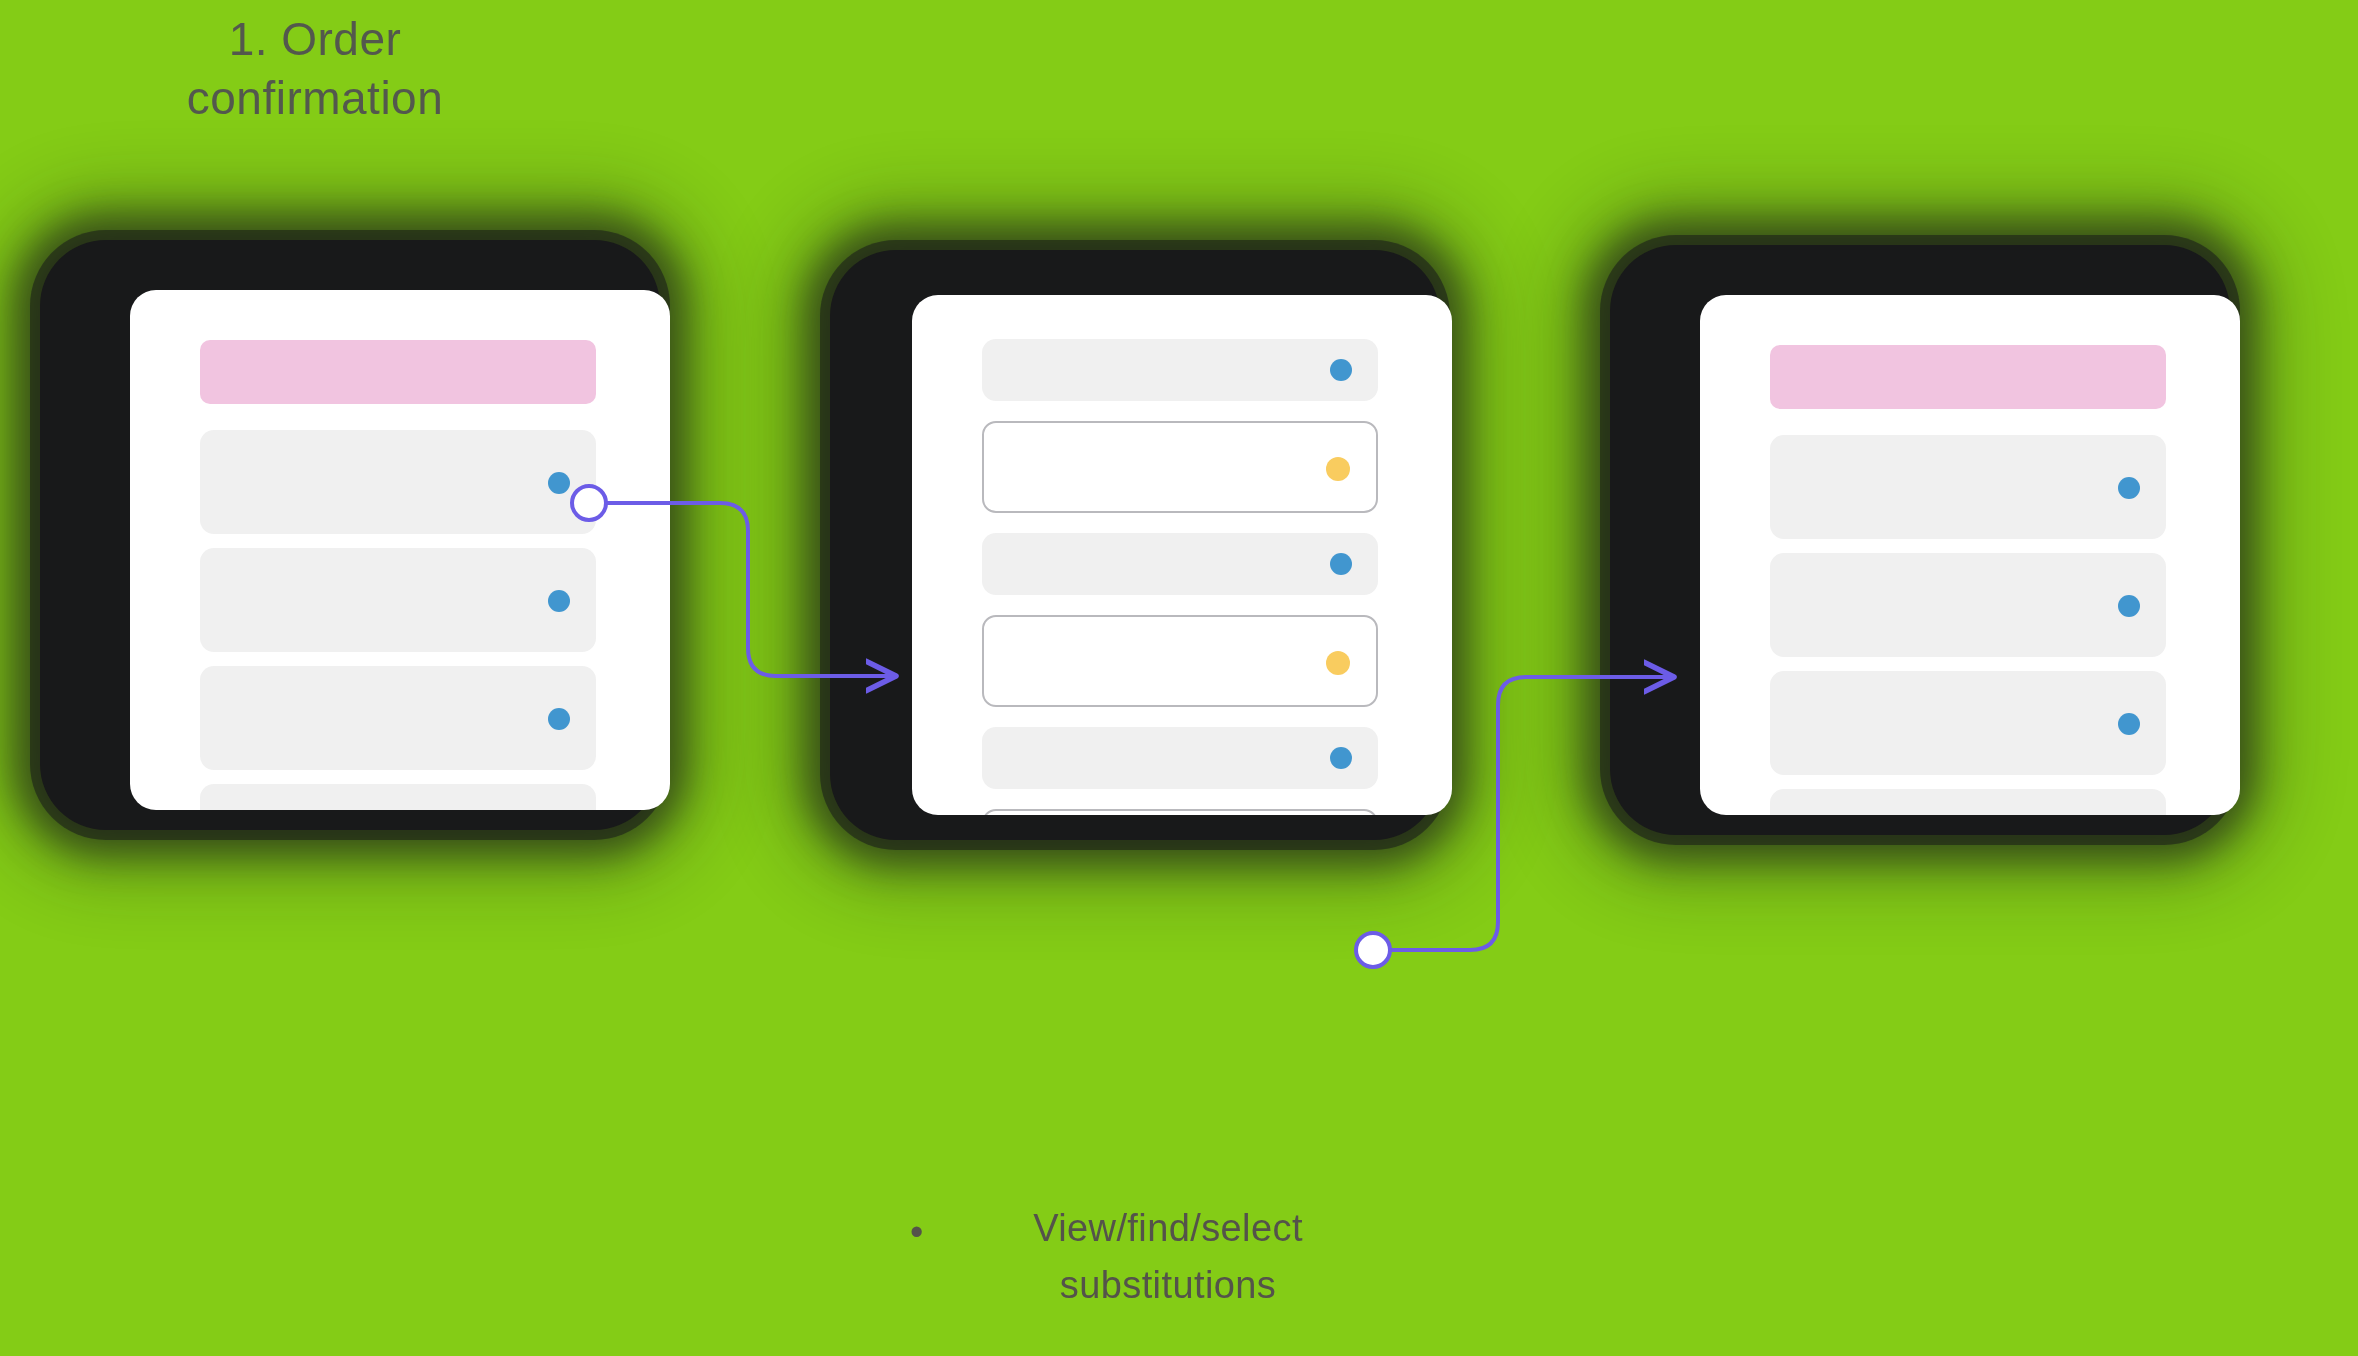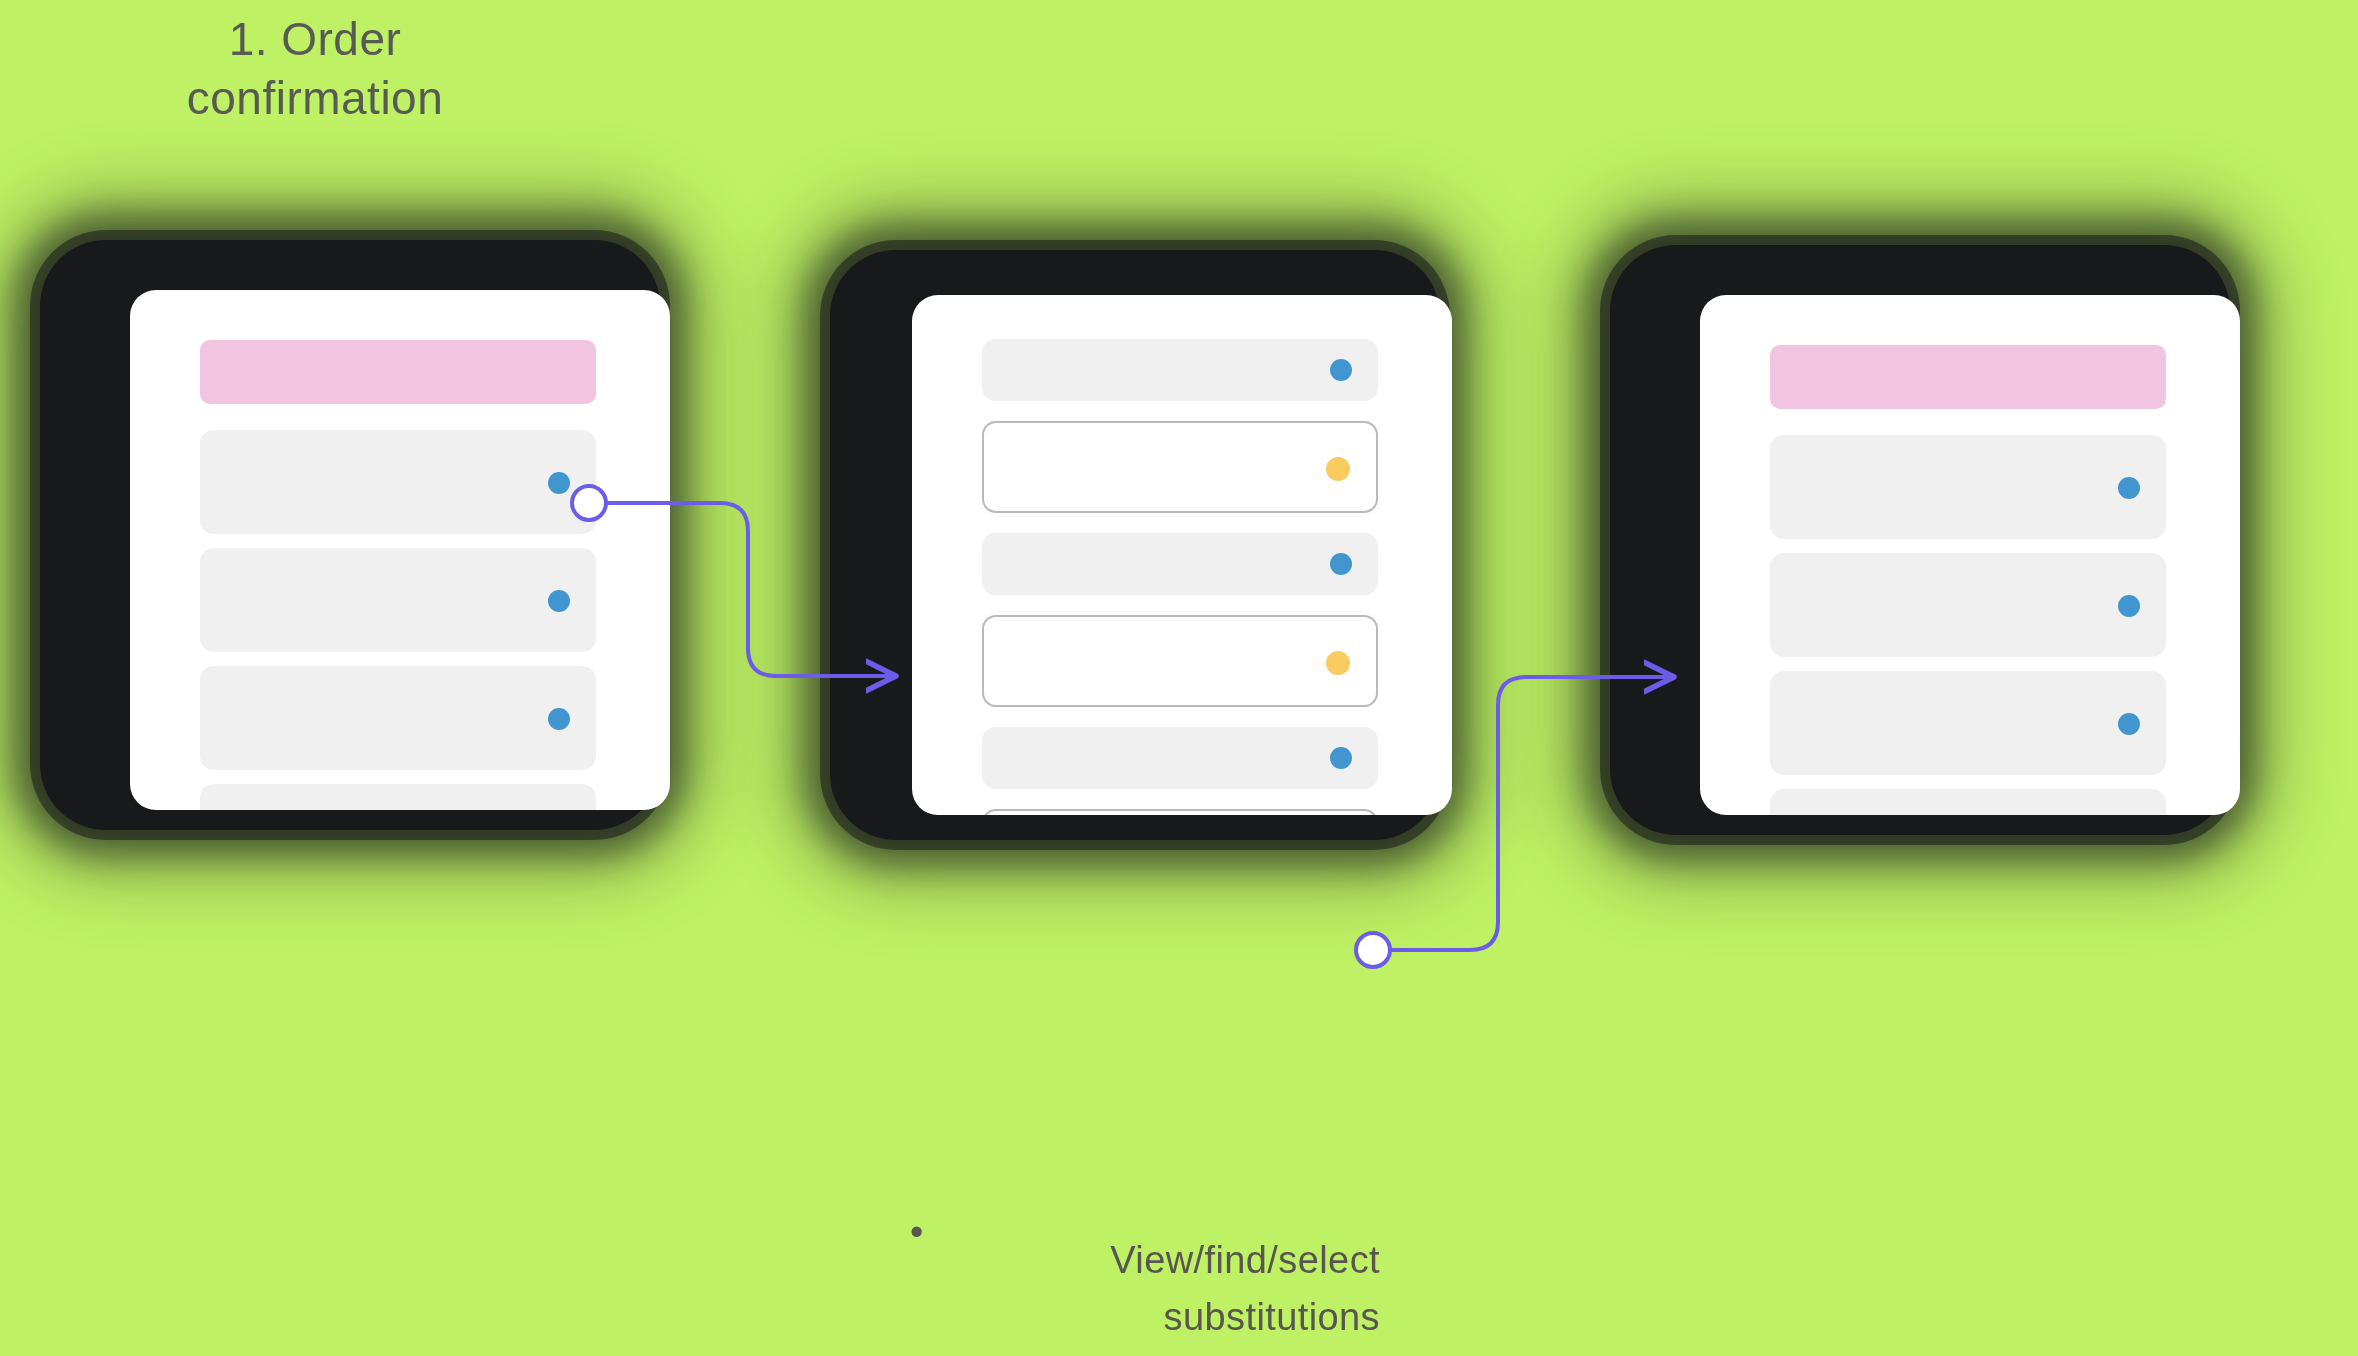--- a/index.html
+++ b/index.html
@@ -12,21 +12,21 @@
     height: 1356px;
     position: relative;
     overflow: hidden;
     font-family: "Liberation Sans", sans-serif;
   }
 
   
   #stage {
     position: absolute;
     inset: 0;
-    background: #bef264;
+    background: #84cc16;
   }
 
   
   .step-heading {
     position: absolute;
     color: #4f4f52;
     font-size: 46px;
     line-height: 1.28;
     font-weight: 400;
     letter-spacing: 0.5px;
@@ -141,22 +141,21 @@
   #caption .bullet {
     position: absolute;
     left: 0;
     top: 4px;
     font-size: 38px;
   }
   #caption .caption-text {
     display: block;
     margin-left: 46px;
     white-space: pre-line;
-    text-align: right;
-    margin-top: 32px;
+    text-align: center;
   }
 </style>
 </head>
 <body>
 
 <div id="stage">
 
   <div class="step-heading" id="heading-1">1. Order
 confirmation</div>
 

